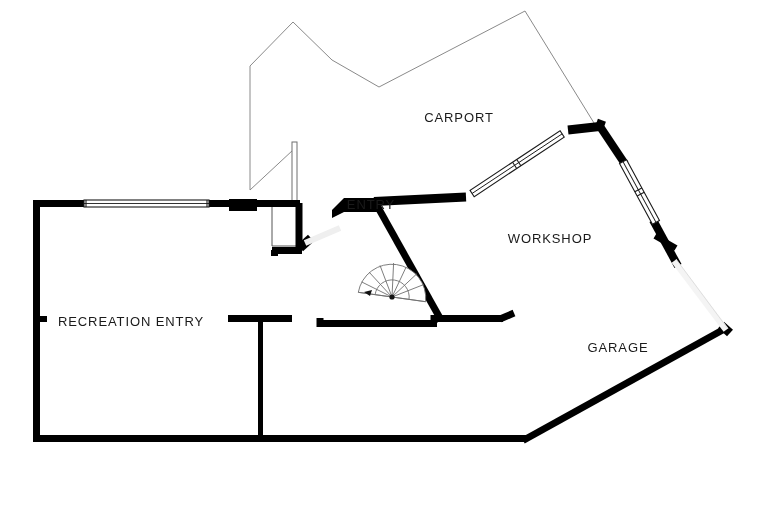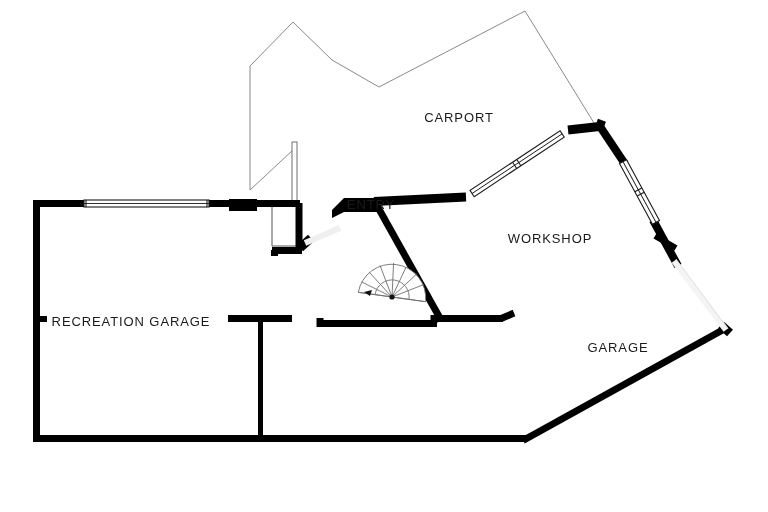--- a/index.html
+++ b/index.html
@@ -156,17 +156,17 @@
     </g>
 
   </svg>
 
   <div class="room-label" style="left:459px; top:117px;">CARPORT</div>
 
   <div class="room-label" style="left:325px; top:204px;margin-left:46px;">ENTRY</div>
 
   <div class="room-label" style="left:542px; top:238px;margin-left:8px;">WORKSHOP</div>
 
-  <div class="room-label" style="left:131px; top:321px;">RECREATION GARAGE</div>
+  <div class="room-label" style="left:131px; top:321px;">RECREATION ENTRY</div>
 
   <div class="room-label" style="left:618px; top:347px;">GARAGE</div>
 
 </div>
 
 </body></html>

